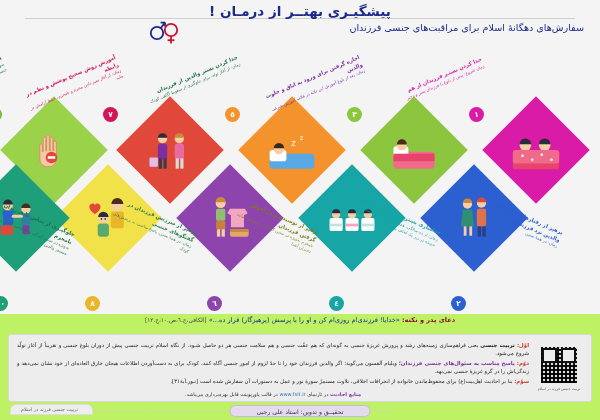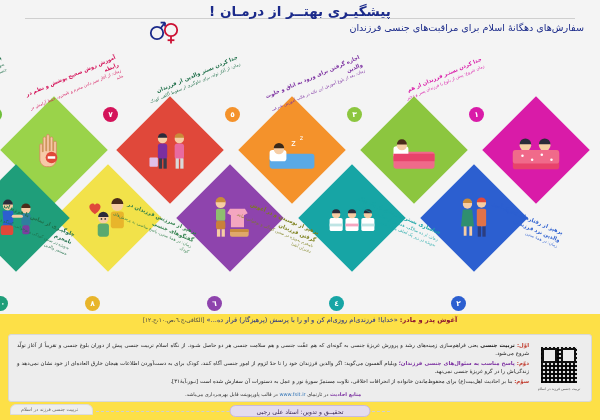--- a/index.html
+++ b/index.html
@@ -5,21 +5,21 @@
   * { box-sizing: border-box; margin: 0; padding: 0; }
   html, body {
     width: 600px; height: 420px;
     overflow: hidden;
     background: #f2f2f2;
     font-family: "DejaVu Sans", "Liberation Sans", sans-serif;
   }
   #page {
     position: relative;
     width: 600px; height: 420px;
-    background: #fde047;
+    background: #bef264;
     overflow: hidden;
   }
 
   
   .header {
     position: absolute; top: 0; left: 0; width: 600px; height: 46px;
     background: #f4f4f4;
   }
   .hdr-rule {
     position: absolute; left: 25px; right: 25px; top: 18px;
@@ -390,21 +390,21 @@
     </div>
     <div class="badge" style="top:250px; right:592px; background:#1f9e7a;">١٠</div>
     <div class="cap" style="top:186px; right:524px; width:92px; color:#1f6f4a; transform:rotate(23deg); transform-origin:right top;">
       <span class="t">جلوگیـری از تماس با فرزندان نامحرم</span>
       <span class="d">به‌ویژه در سنین کودکی و نوجوانی، گفتگو و نظارت مستمر والدین</span>
     </div>
 
   </div>
 
   <div class="hadith">
-    <b>آغوش پدر و مادر:</b>
+    <b>دعای پدر و نکته:</b>
     <span>«خدایا! فرزندی‌ام روزی‌ام کن و او را با پرسش (پرهیزگار) قرار ده...»</span>
     <span class="src">[الکافی،ج.٦،ص.١٠،ح.١٢]</span>
   </div>
 
   <div class="card">
     <div class="qr"></div>
     <div class="qr-label">تربیت جنسی فرزند در اسلام</div>
 
     <div class="para p1">
       <span class="lead">اوّل:</span>

